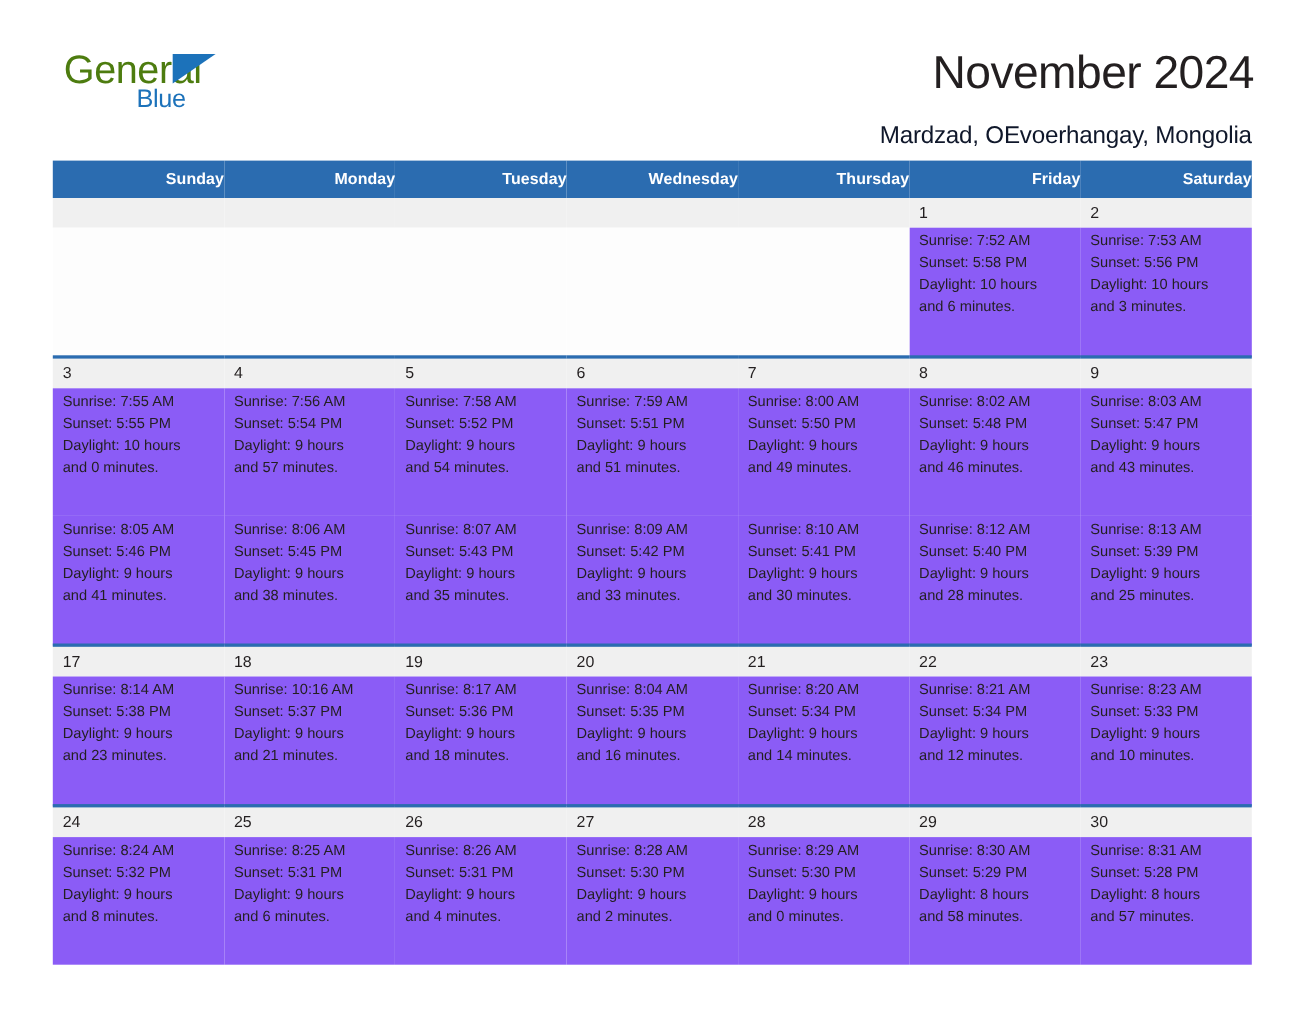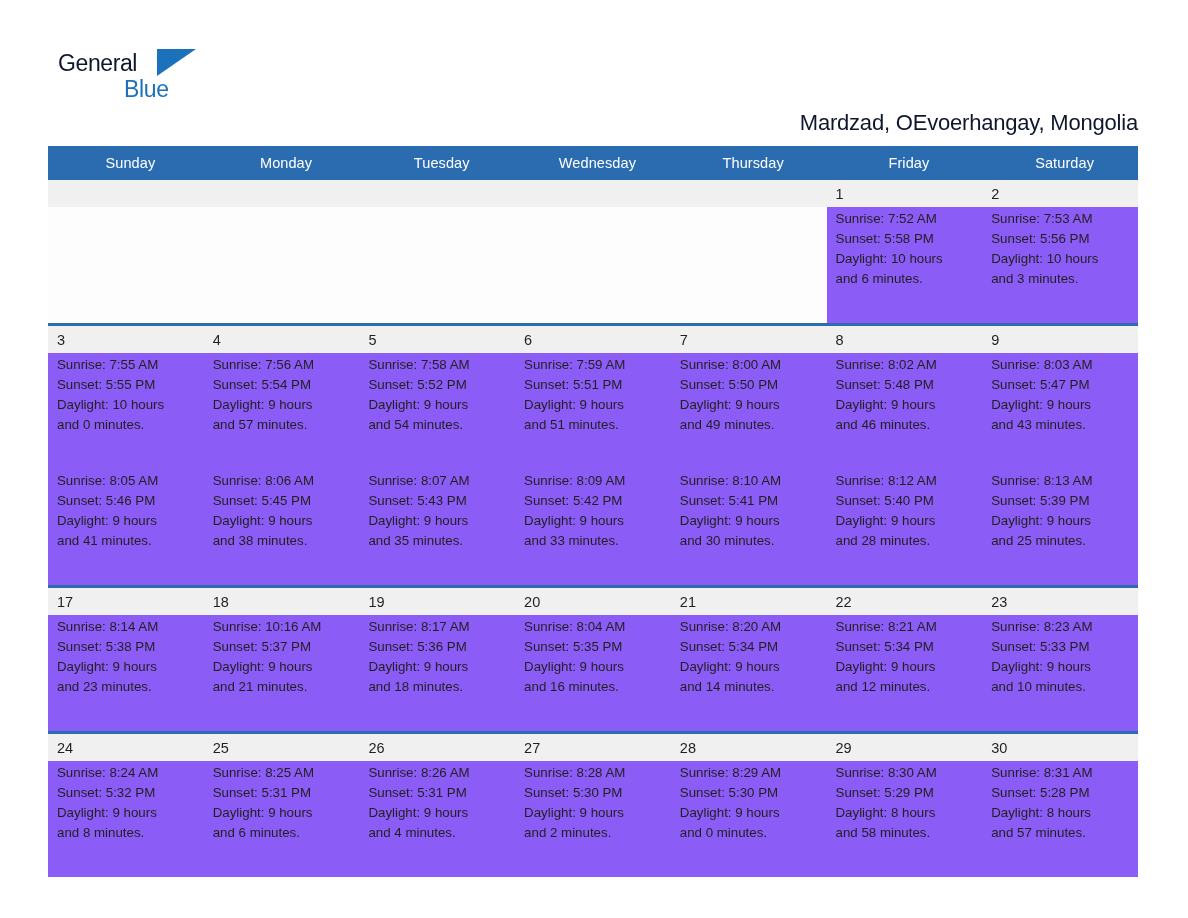--- a/index.html
+++ b/index.html
@@ -33,23 +33,23 @@
     top: 46px;
     width: 260px;
     height: 66px;
   }
   .logo-row1 {
     position: relative;
     height: 34px;
     line-height: 34px;
   }
   .logo-general {
-    font-size: 23px;
+    font-size: 36px;
     letter-spacing: -0.4px;
-    color: #0f172a;
+    color: #4d7c0f;
     font-family: "Liberation Sans", sans-serif;
   }
   .logo-tri {
     display: inline-block;
     width: 0;
     height: 0;
     border-left: 39px solid #1c72ba;
     border-bottom: 27px solid transparent;
     position: absolute;
     left: 99px;
@@ -88,22 +88,22 @@
   
   .cal {
     width: 1090px;
     border-collapse: collapse;
     table-layout: fixed;
   }
   .cal th {
     background: #2b6cb0;
     color: #ffffff;
     font-size: 14.5px;
-    font-weight: normal;
-    text-align: center;
+    font-weight: bold;
+    text-align: right;
     padding: 8px 0 8px 9px;
     height: 18px;
     letter-spacing: 0.1px;
   }
   .daynum-row td {
     background: #f0f0f0;
     font-size: 14.5px;
     color: #231f20;
     padding: 6px 0 5px 9px;
     border-top: 3px solid #2b6cb0;
@@ -138,20 +138,21 @@
   <div class="top">
     <div class="logo">
       <div class="logo-row1">
         <span class="logo-general">General</span>
         <span class="logo-tri"></span>
       </div>
       <div class="logo-row2">
         <span class="logo-blue">Blue</span>
       </div>
     </div>
+    <div class="title">November 2024</div>
   </div>
 
   <div class="subtitle">Mardzad, OEvoerhangay, Mongolia</div>
 
   <table class="cal">
     <thead>
       <tr>
         <th>Sunday</th>
         <th>Monday</th>
         <th>Tuesday</th>

